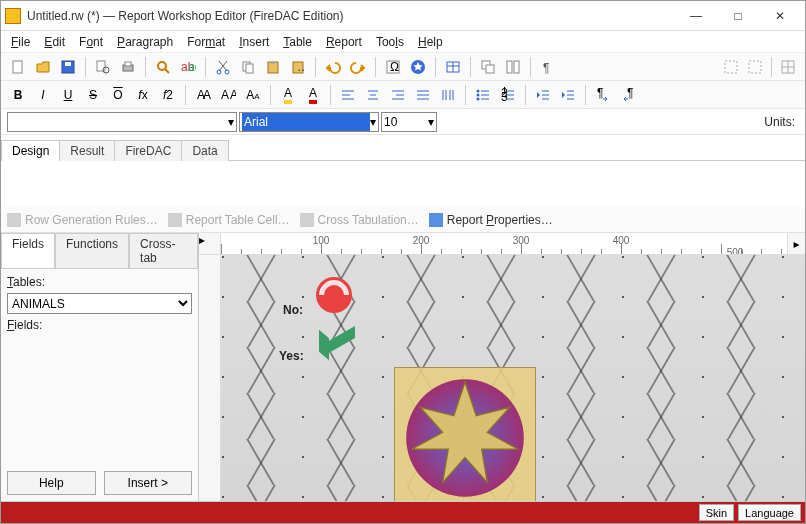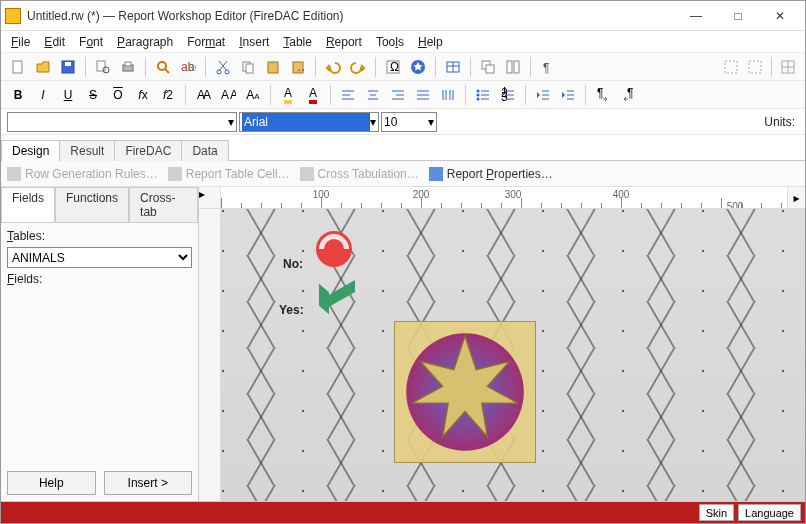--- a/index.html
+++ b/index.html
@@ -29,21 +29,21 @@
 .combo { height: 20px; border: 1px solid #888; background: #fff; display: flex; align-items: center; padding: 0 2px; }
 .combo select, .combo input { border: none; outline: none; height: 18px; width: 100%; font-size: 12px; }
 .units-lbl { margin-left: auto; margin-right: 4px; color: #222; }
 
 
 .doctabs-row { display: flex; align-items: center; border-bottom: 1px solid #c8c8c8; padding-top: 4px; background: #fff; height: 26px; }
 .doctab { padding: 3px 10px; border: 1px solid #c8c8c8; border-bottom: none; background: #f3f3f3; margin-right: -1px; color: #444; position: relative; top: 1px; }
 .doctab.active { background: #fff; color: #000; }
 
 
-.reportbar { display: flex; align-items: center; padding: 3px 6px; border-bottom: 1px solid #e0e0e0; background: #fafafa; gap: 10px; height: 26px; color: #555; }
+.reportbar { display: flex; align-items: center; padding: 3px 6px; border-bottom: 1px solid #e0e0e0; background: #fafafa; gap: 10px; height: 26px; color: #555; margin-top: 46px; }
 .reportbar .item { display: flex; align-items: center; gap: 4px; }
 .reportbar .disabled { color: #aaa; }
 .rb-icon { width: 14px; height: 14px; background: #d0d0d0; display: inline-block; }
 
 
 .main { flex: 1; display: flex; overflow: hidden; }
 
 
 .leftpanel { width: 198px; border-right: 1px solid #ccc; display: flex; flex-direction: column; background: #fafafa; }
 .lefttabs { display: flex; border-bottom: 1px solid #ccc; }
@@ -491,21 +491,21 @@
           <div class="tickline" style="left: 420px; height: 5px;"></div>
           <div class="tickline" style="left: 440px; height: 5px;"></div>
           <div class="tickline" style="left: 460px; height: 5px;"></div>
           <div class="tickline" style="left: 480px; height: 5px;"></div>
           <div class="tickline" style="left: 500px; height: 10px;"></div>
           <div class="tickline" style="left: 520px; height: 5px;"></div>
           <div class="tickline" style="left: 540px; height: 5px;"></div>
           <div class="tickline" style="left: 560px; height: 5px;"></div>
           <div class="hlabel" style="left: 100px;">100</div>
           <div class="hlabel" style="left: 200px;">200</div>
-          <div class="hlabel" style="left: 292px;">300</div>
+          <div class="hlabel" style="left: 300px;">300</div>
           <div class="hlabel" style="left: 400px;">400</div>
           <div class="hlabel" style="left: 514px; margin-top: 12px;">500</div>
         </div>
       <div class="ruler-rightbtn">▸</div>
     </div>
     <div class="canvas-area">
       <div class="vruler"></div>
       <div class="page">
         <div class="page-content">
           <div class="no-mark"></div>

